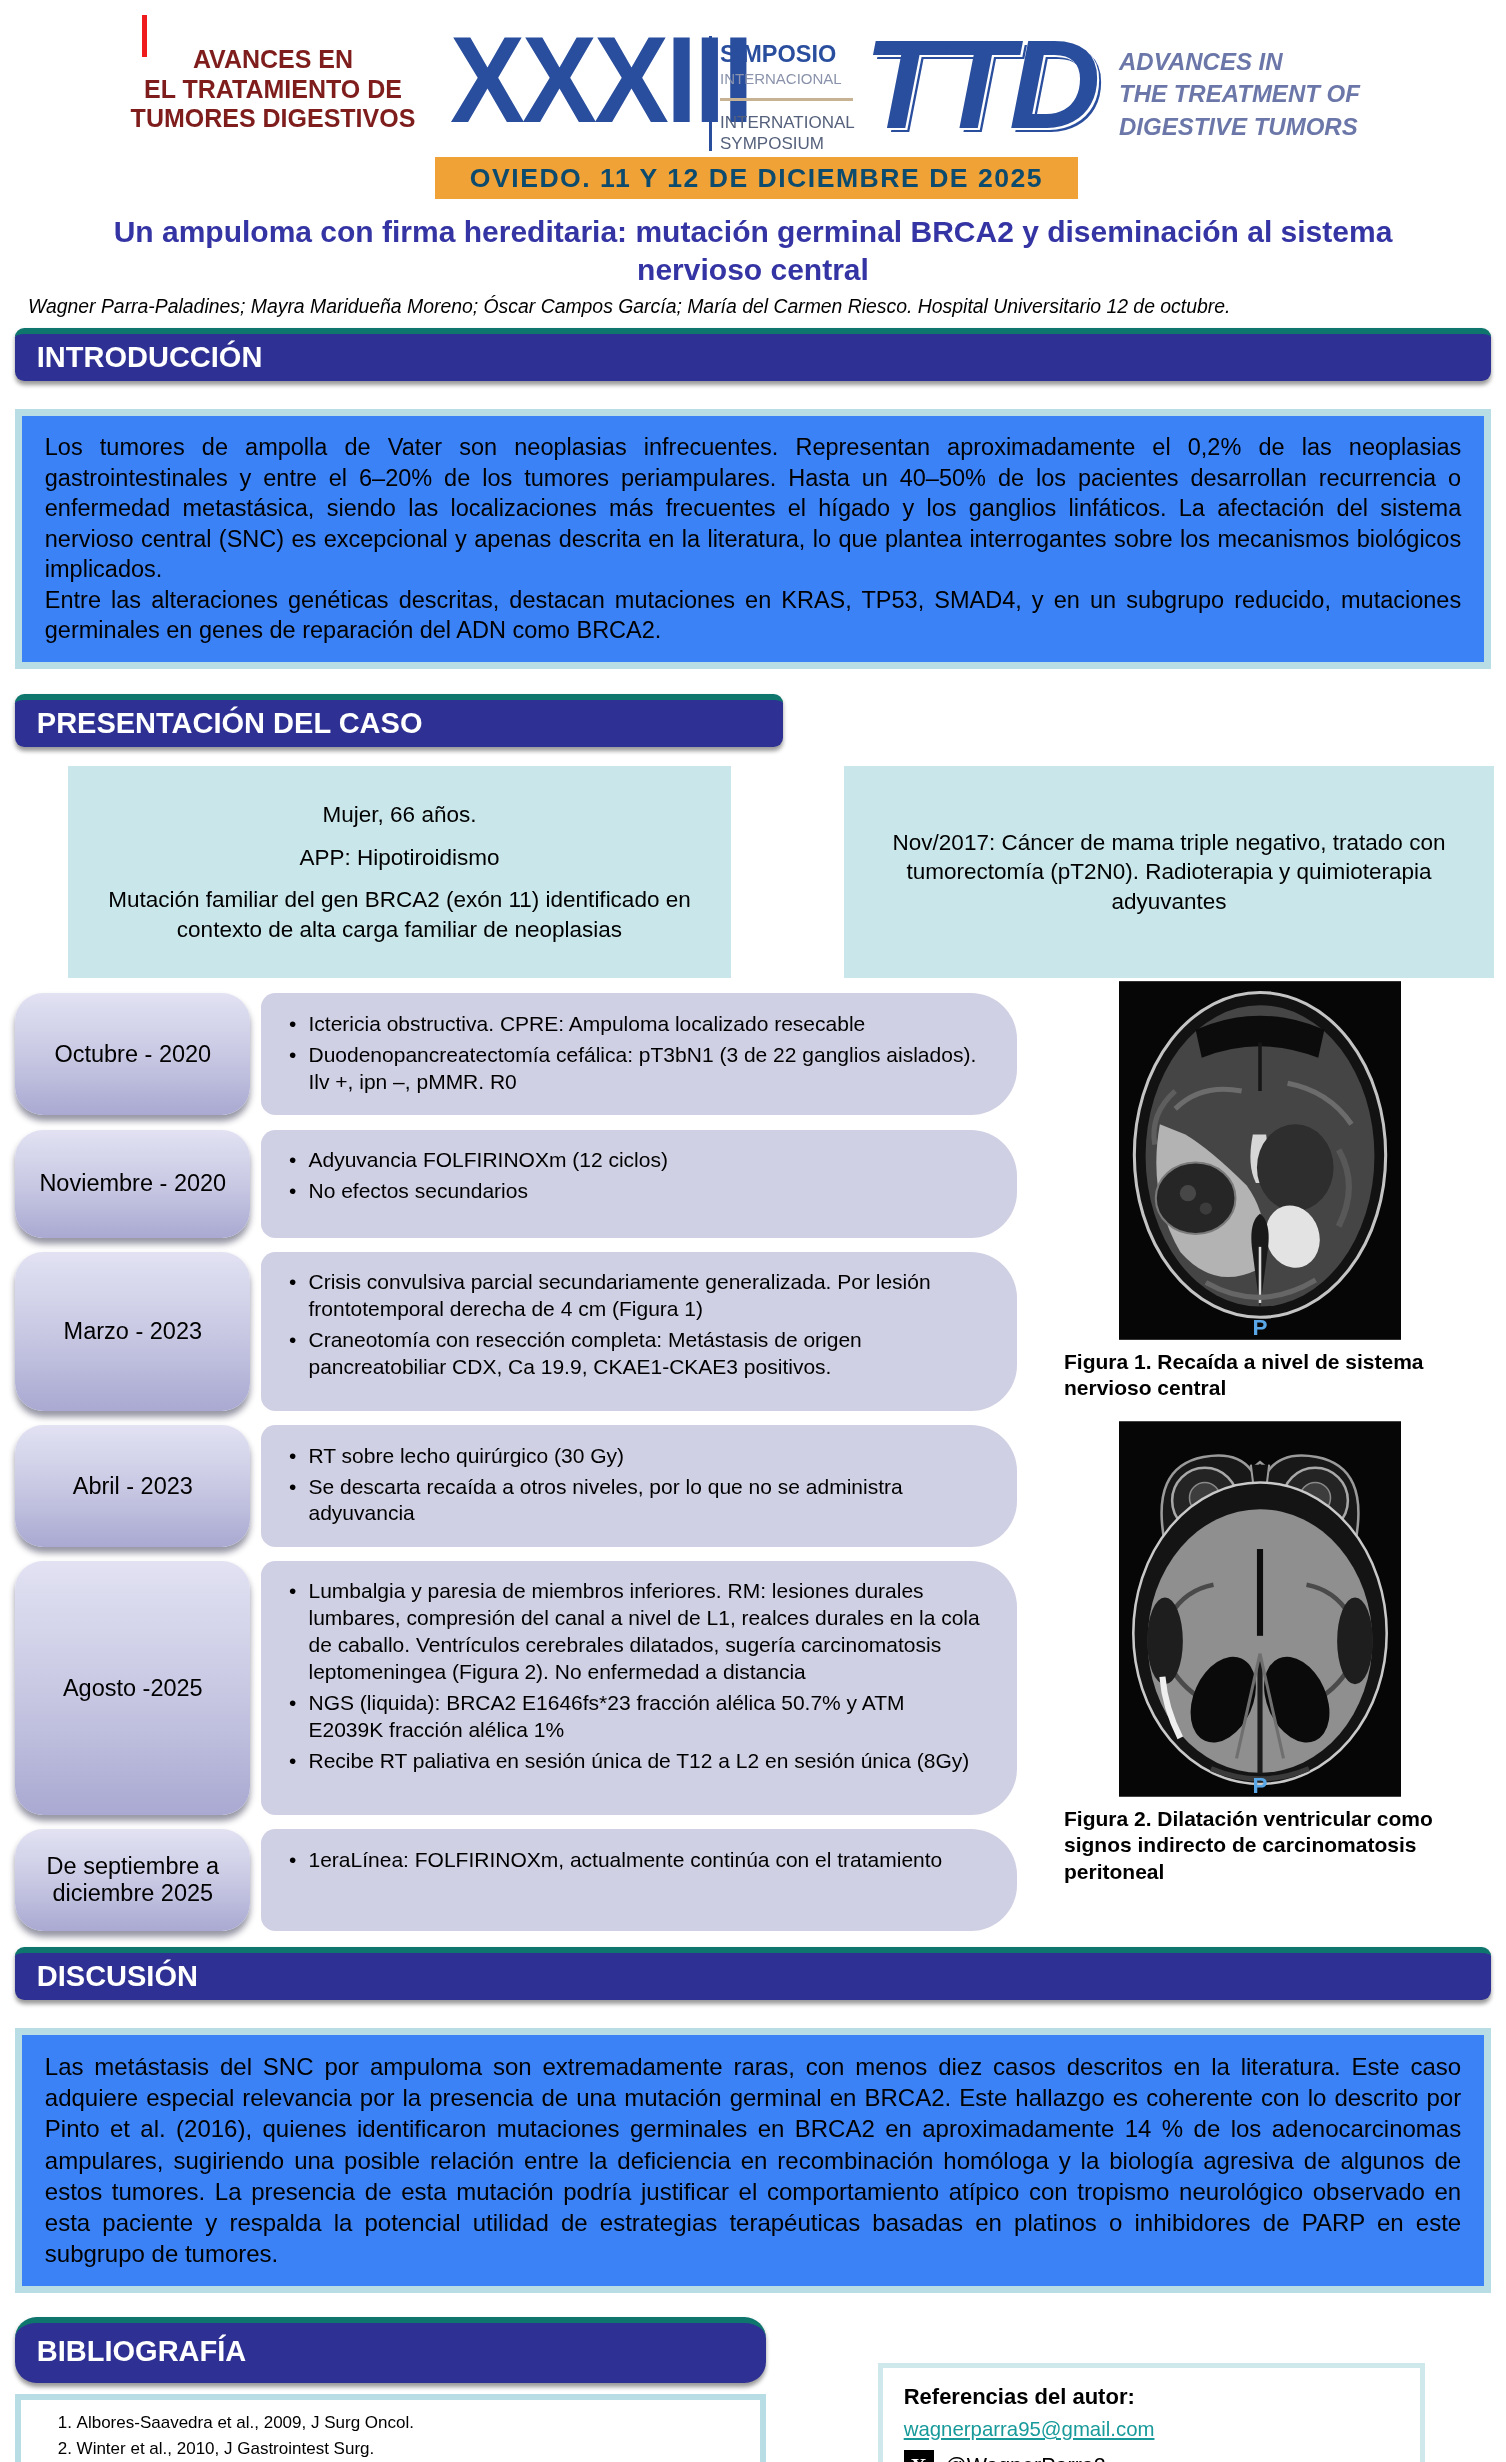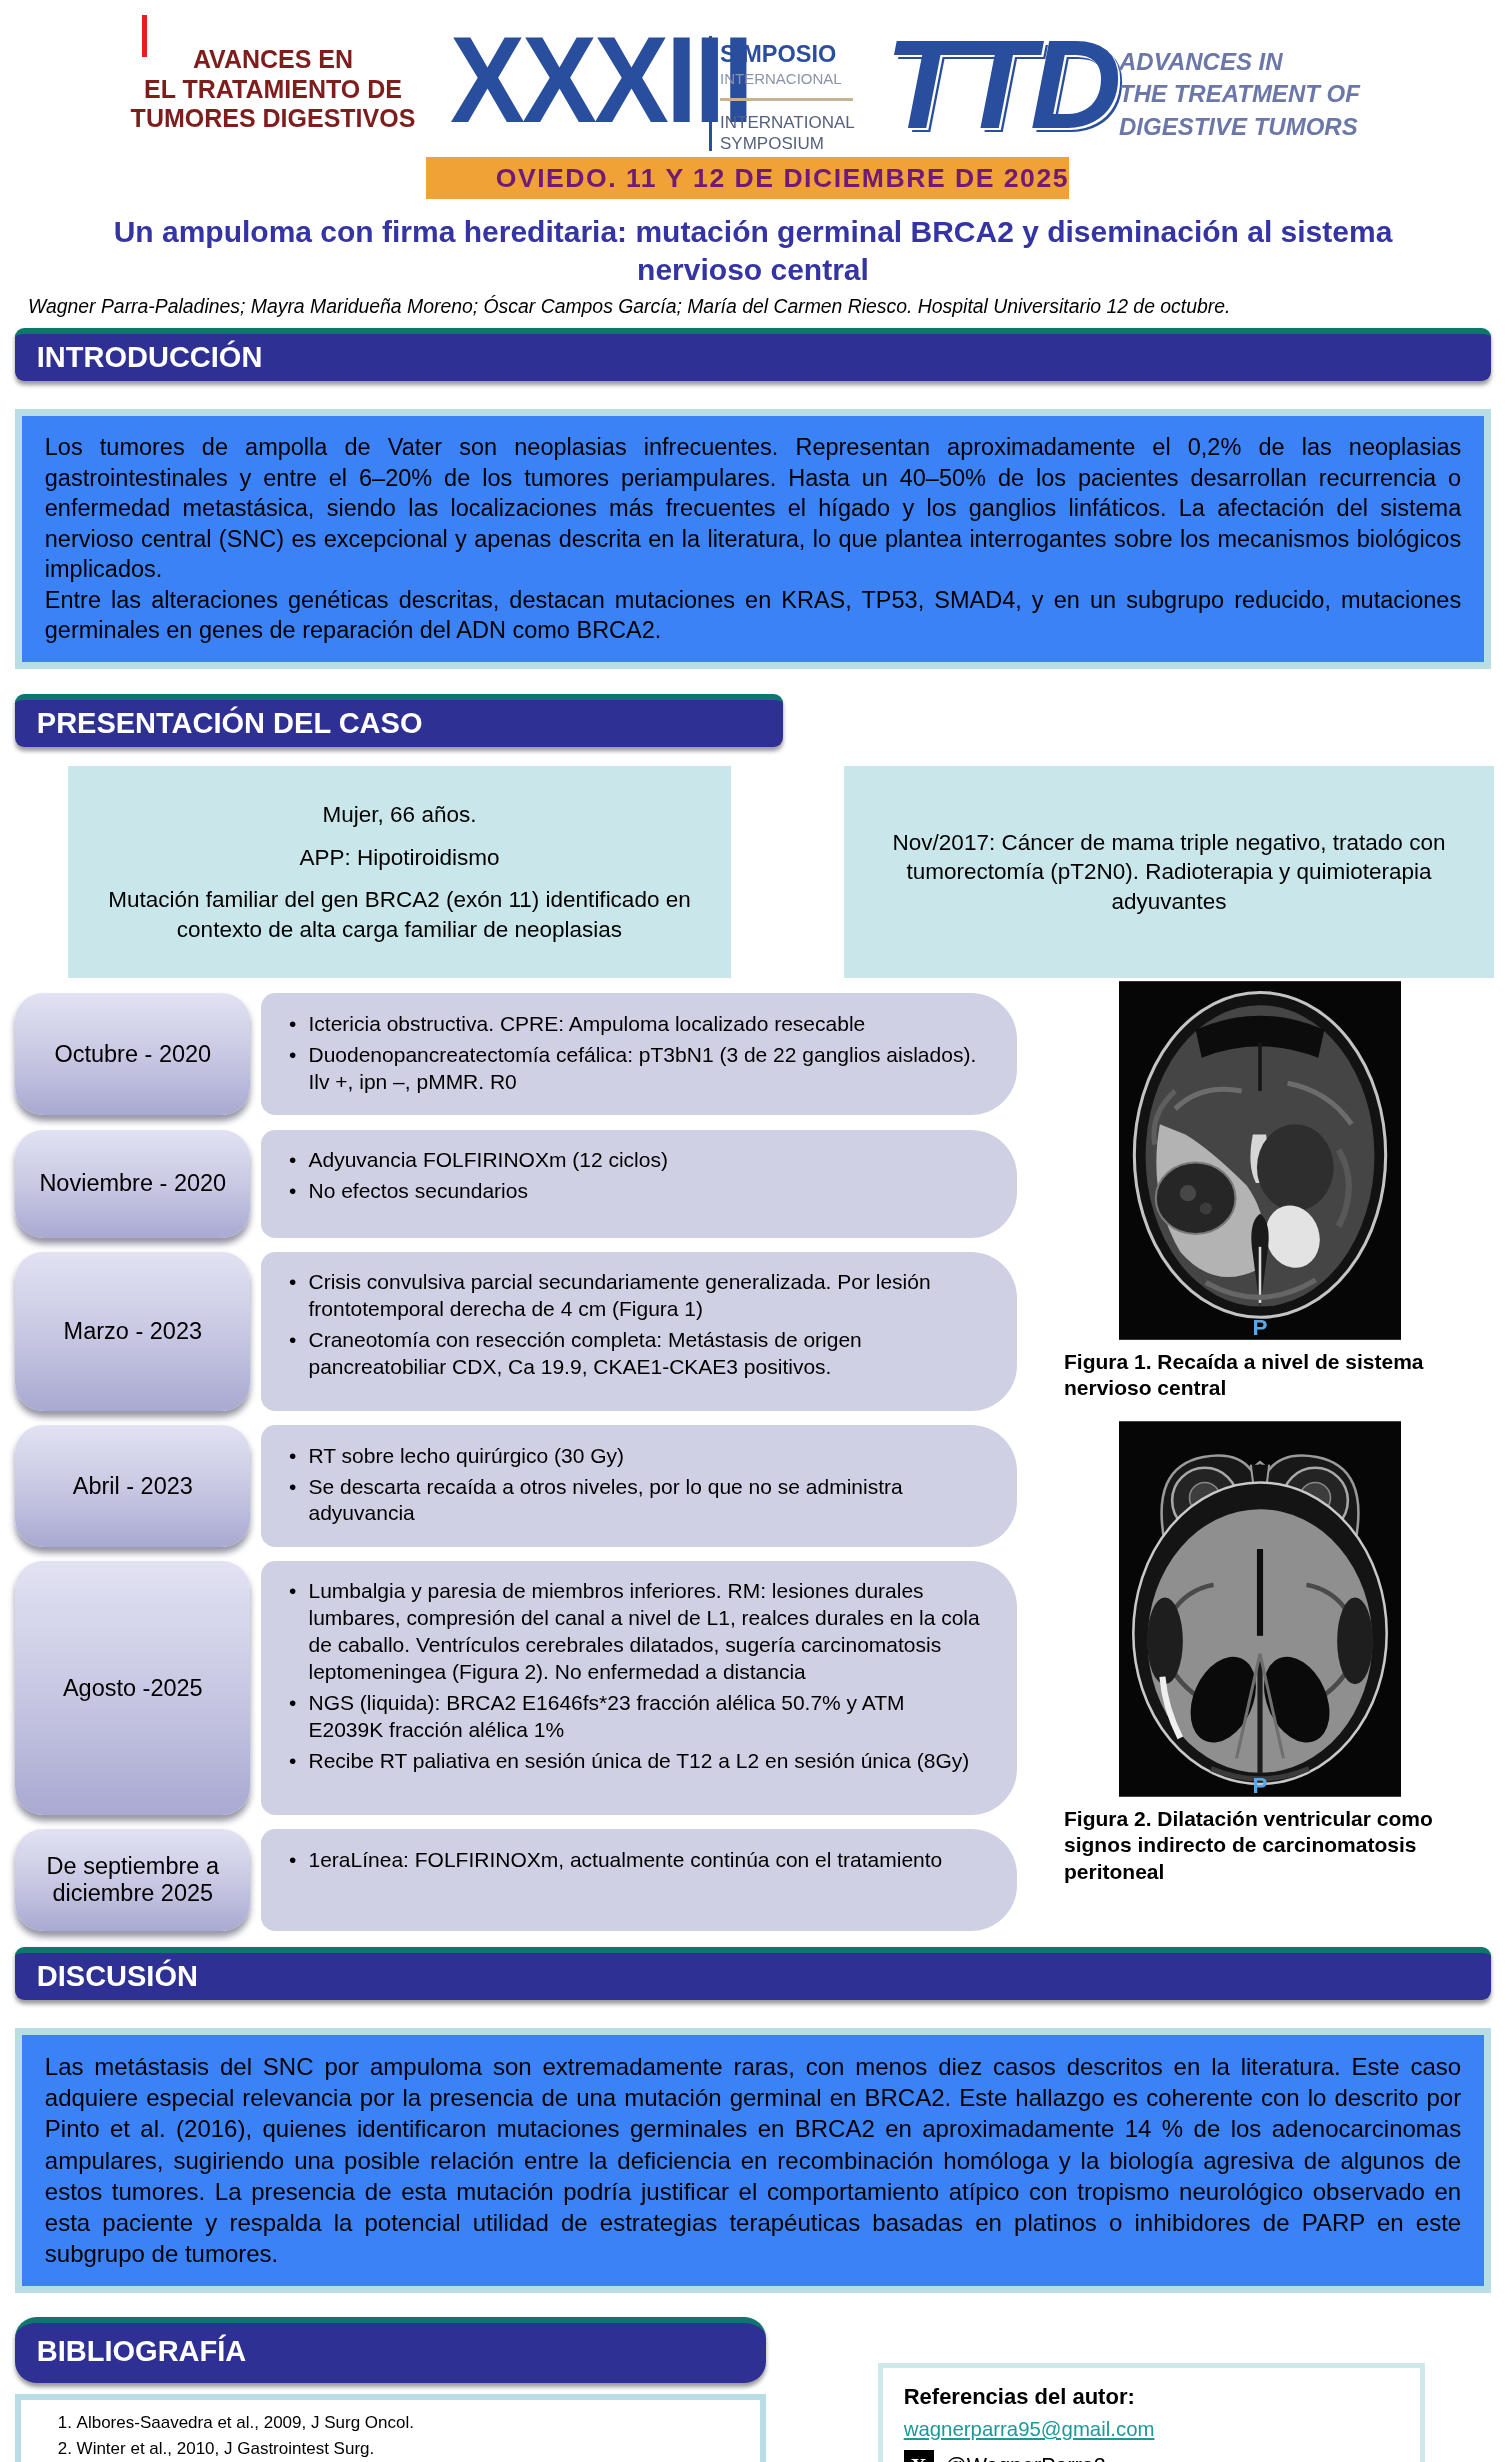--- a/index.html
+++ b/index.html
@@ -15,25 +15,25 @@
   .numeral{position:absolute;left:450px;top:4.1px;width:255px;font-weight:bold;font-size:122px;
     line-height:153px;color:#2a4e9e;transform:scaleX(.92);transform-origin:left;letter-spacing:-3.1px;}
   .vdivider{position:absolute;left:709px;top:36px;width:2.6px;height:115px;background:#2a4e9e;}
   .simposio{position:absolute;left:720px;top:41px;width:133px;color:#2a4e9e;}
   .simposio .l1{font-weight:bold;font-size:23.5px;}
   .simposio .l2{font-size:15px;color:#8a93ab;margin-top:2px;}
   .simposio .rule{height:2.6px;background:#c8b294;margin:11.2px 0;}
   .simposio .l3,.simposio .l4{font-size:17px;color:#55617c;line-height:1.25;}
   .ttd{position:absolute;left:864px;top:20.4px;width:230px;height:128px;
     font-weight:bold;font-size:127px;line-height:128px;color:#2a4e9e;font-style:italic;
-    text-shadow:2px 2px 0 #fff,4.1px 4.1px 0 #2a4e9e;letter-spacing:-5.1px;margin-left:21px;}
+    text-shadow:2px 2px 0 #fff,4.1px 4.1px 0 #2a4e9e;letter-spacing:-5.1px;}
   .adv-right{position:absolute;left:1119px;top:46px;width:378px;
     font-style:italic;font-weight:bold;font-size:24px;line-height:1.35;color:#6c77a9;}
-  .banner{position:absolute;left:426px;top:157px;width:643px;height:42px;background:#f0a236;
-    color:#701a75;font-weight:bold;font-size:26.6px;line-height:43px;text-align:right;letter-spacing:1.5px;}
+  .banner{position:absolute;left:435px;top:157px;width:643px;height:42px;background:#f0a236;
+    color:#0c4a6e;font-weight:bold;font-size:26.6px;line-height:43px;text-align:center;letter-spacing:1.5px;}
   
   .title{margin:9.2px 20.4px 0;text-align:center;font-weight:bold;font-size:30px;line-height:1.25;color:#3434a4;}
   .authors{margin:7.2px 20.4px 0 28px;font-style:italic;font-size:19.4px;color:#000;}
   
   .bar{background:#2e3193;border-radius:9.2px;border-top:6px solid #0f766e;
     box-shadow:0 3.6px 4.6px rgba(0,0,0,.40);color:#fff;font-weight:bold;font-size:29px;
     height:47px;line-height:46px;padding-left:21.5px;margin:0 15.3px;}
   .bar.case-bar{width:746px;margin-top:24.5px;}
   .bar.intro-bar{margin-top:9.2px;}
   .bar.disc-bar{margin-top:15.3px;}

